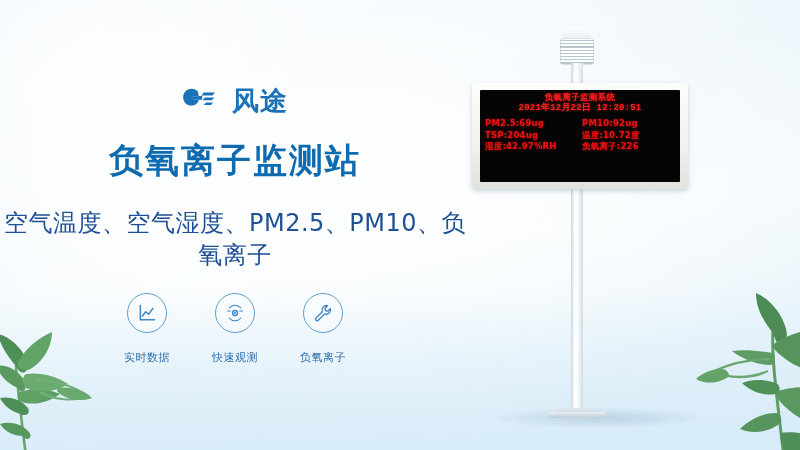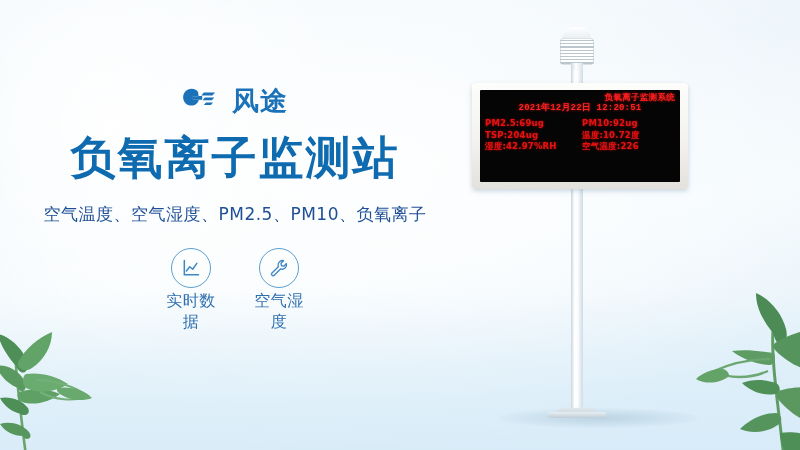--- a/index.html
+++ b/index.html
@@ -62,32 +62,32 @@
   }
   .logo-text {
     font-size: 27px;
     font-weight: bold;
     color: #1b72b8;
     letter-spacing: 1px;
     line-height: 1;
     font-family: "DejaVu Sans", "Liberation Sans", sans-serif;
   }
   .main-title {
-    margin-top: 13px;
-    font-size: 45px;
+    margin-top: 21px;
+    font-size: 34px;
     font-weight: bold;
     color: #0f6bb0;
     letter-spacing: 2px;
     line-height: 1.12;
     text-shadow: 0 2px 2px rgba(255,255,255,0.95), 0 -1px 0 rgba(255,255,255,0.7);
     font-family: "DejaVu Sans", "Liberation Sans", sans-serif;
   }
   .subtitle {
-    margin-top: 20px;
-    font-size: 17px;
+    margin-top: 28px;
+    font-size: 24px;
     color: #1f4f96;
     letter-spacing: 0.5px;
     font-family: "DejaVu Sans", "Liberation Sans", sans-serif;
   }
 
   
   .features {
     margin-top: 22px;
     display: flex;
     justify-content: center;
@@ -103,22 +103,22 @@
     margin: 0 auto;
     border: 1.6px solid #5b9fd0;
     border-radius: 50%;
     display: flex;
     align-items: center;
     justify-content: center;
     background: rgba(255,255,255,0.35);
   }
   .feature-circle svg { display:block; }
   .feature-label {
-    margin-top: 3px;
-    font-size: 16px;
+    margin-top: 17px;
+    font-size: 11px;
     color: #2f6fae;
     letter-spacing: 0.5px;
     font-family: "DejaVu Sans", "Liberation Sans", sans-serif;
   }
 
   
   .station { position: absolute; left: 0; top: 0; width: 800px; height: 450px; pointer-events: none;}
   .station * { pointer-events: auto; }
 
   .ground-shadow {
@@ -193,21 +193,21 @@
     width: 100%;
     height: 100%;
     background: #050505;
     border-radius: 1px;
     box-sizing: border-box;
     padding: 3px 5px 0 5px;
     overflow: hidden;
     font-family: "DejaVu Sans Mono", "Liberation Mono", monospace;
   }
   .led-title {
-    text-align: right;
+    text-align: center;
     color: #ff1d1d;
     font-size: 8.5px;
     font-weight: bold;
     letter-spacing: 0.3px;
     line-height: 1.15;
     text-shadow: 0 0 3px rgba(255,30,30,0.75);
     font-family: "DejaVu Sans", sans-serif;
   }
   .led-datetime {
     text-align: center;
@@ -272,29 +272,41 @@
       <div class="feature">
         <div class="feature-circle">
           <svg width="20" height="20" viewBox="0 0 24 24">
             <path d="M4 3 L4 20 L21 20" fill="none" stroke="#3f86c4" stroke-width="1.8" stroke-linecap="round"></path>
             <path d="M6.5 15.5 L10.5 10.5 L14 13.5 L19 6.5" fill="none" stroke="#3f86c4" stroke-width="1.8" stroke-linecap="round" stroke-linejoin="round"></path>
           </svg>
         </div>
         <div class="feature-label">实时数据</div>
       </div>
 
+      <div class="feature">
+        <div class="feature-circle">
+          <svg width="20" height="20" viewBox="0 0 24 24">
+            <circle cx="12" cy="12" r="3" fill="none" stroke="#3f86c4" stroke-width="1.6"></circle>
+            <circle cx="12" cy="12" r="1.3" fill="#3f86c4"></circle>
+            <path d="M5 6 A9 9 0 0 1 19 6" fill="none" stroke="#3f86c4" stroke-width="1.4" stroke-linecap="round"></path>
+            <path d="M5 18 A9 9 0 0 0 19 18" fill="none" stroke="#3f86c4" stroke-width="1.4" stroke-linecap="round"></path>
+            <path d="M3 9.5 L6.5 9.5 M17.5 9.5 L21 9.5" stroke="#3f86c4" stroke-width="1.3" stroke-linecap="round"></path>
+          </svg>
+        </div>
+        <div class="feature-label">快速观测</div>
+      </div>
 
 
       <div class="feature">
         <div class="feature-circle">
           <svg width="20" height="20" viewBox="0 0 24 24">
             <path d="M17.5 3.2 a5.4 5.4 0 0 0-6.3 7.2 L3.6 18 a1.9 1.9 0 0 0 2.7 2.7 l7.5-7.6 a5.4 5.4 0 0 0 7.1-6.4 l-3.1 3.1 -2.9-.5 -.5-2.9 Z" fill="none" stroke="#3f86c4" stroke-width="1.6" stroke-linejoin="round"></path>
           </svg>
         </div>
-        <div class="feature-label">空气湿度</div>
+        <div class="feature-label">负氧离子</div>
       </div>
 
     </div>
   </div>
 
   <div class="station">
 
     <div class="ground-shadow"></div>
 
     <div class="sensor">
@@ -310,21 +322,21 @@
     <div class="screen-frame">
       <div class="screen">
         <div class="led-title">负氧离子监测系统</div>
         <div class="led-datetime">2021年12月22日 12:20:51</div>
         <div class="led-grid">
           <div class="led-cell">PM2.5:69ug</div>
           <div class="led-cell">PM10:92ug</div>
           <div class="led-cell">TSP:204ug</div>
           <div class="led-cell">温度:10.72度</div>
           <div class="led-cell">湿度:42.97%RH</div>
-          <div class="led-cell">空气温度:226</div>
+          <div class="led-cell">负氧离子:226</div>
         </div>
       </div>
     </div>
   </div>
 
   <svg class="plant plant-left" viewBox="0 0 150 160">
     <path d="M34 160 C30 130 28 110 26 92 C25 82 24 74 24 68" stroke="#6aa46d" stroke-width="2.6" fill="none"></path>
     <path d="M24 70 C14 58 8 48 6 38 C16 40 28 50 34 62 C37 68 36 74 33 76 C29 78 26 74 24 70 Z" fill="#4e8f57"></path>
     <path d="M26 92 C16 88 8 80 4 70 C14 68 26 74 32 84 C35 89 34 94 31 95 C29 96 27 94 26 92 Z" fill="#5a9a60"></path>
     <path d="M27 96 C40 92 56 92 68 98 C58 106 42 110 30 106 C26 104 24 99 27 96 Z" fill="#5fa065"></path>

